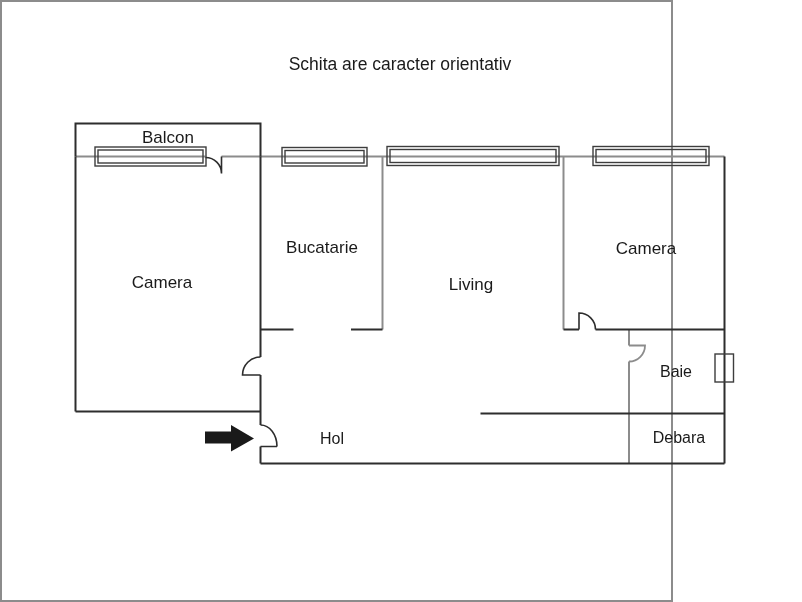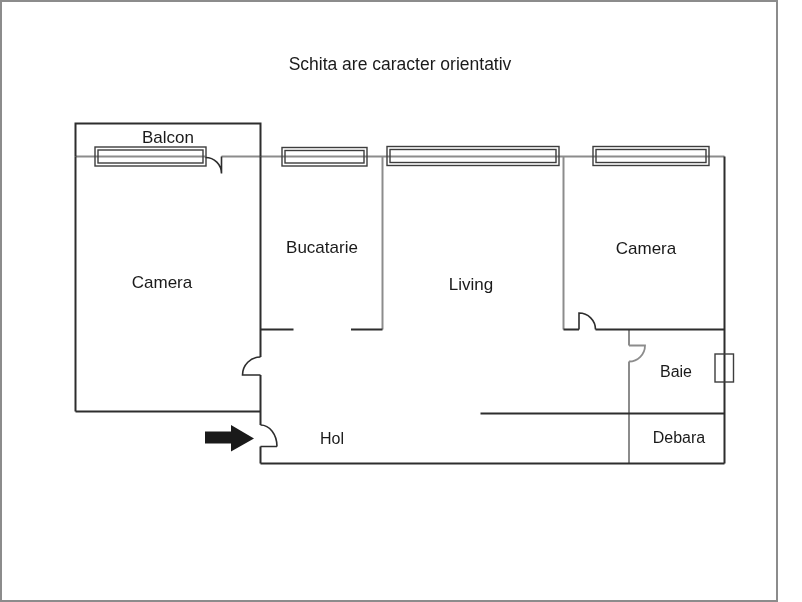--- a/index.html
+++ b/index.html
@@ -1,18 +1,18 @@
 <!DOCTYPE html>
 <html style="--bg: #ffffff; --border-c: #8c8c8c; --wall-dark: #2d2d2d; --wall-gray: #8c8c8c; --win-c: #3d3d3d; --arrow-c: #1a1a1a; --text-c: #1a1a1a;"><head>
 <meta charset="utf-8">
 <style>
   html,body{margin:0;padding:0;background:#fff;}
   .stage{
     position:relative;
-    width:778px;height:602px;
+    width:673px;height:602px;
     box-sizing:border-box;
     background:var(--bg,#fff);
     border:2px solid var(--border-c,#8c8c8c);
     font-family:"Liberation Sans", sans-serif;
   }
   .stage svg{position:absolute;left:0;top:0;}
   .wall-dark{stroke:var(--wall-dark,#2d2d2d);stroke-width:2;fill:none;}
   .wall-gray{stroke:var(--wall-gray,#8c8c8c);stroke-width:2;fill:none;}
   .door-dark{stroke:var(--wall-dark,#2d2d2d);stroke-width:1.6;fill:none;}
   .door-gray{stroke:var(--wall-gray,#8c8c8c);stroke-width:1.8;fill:none;}

